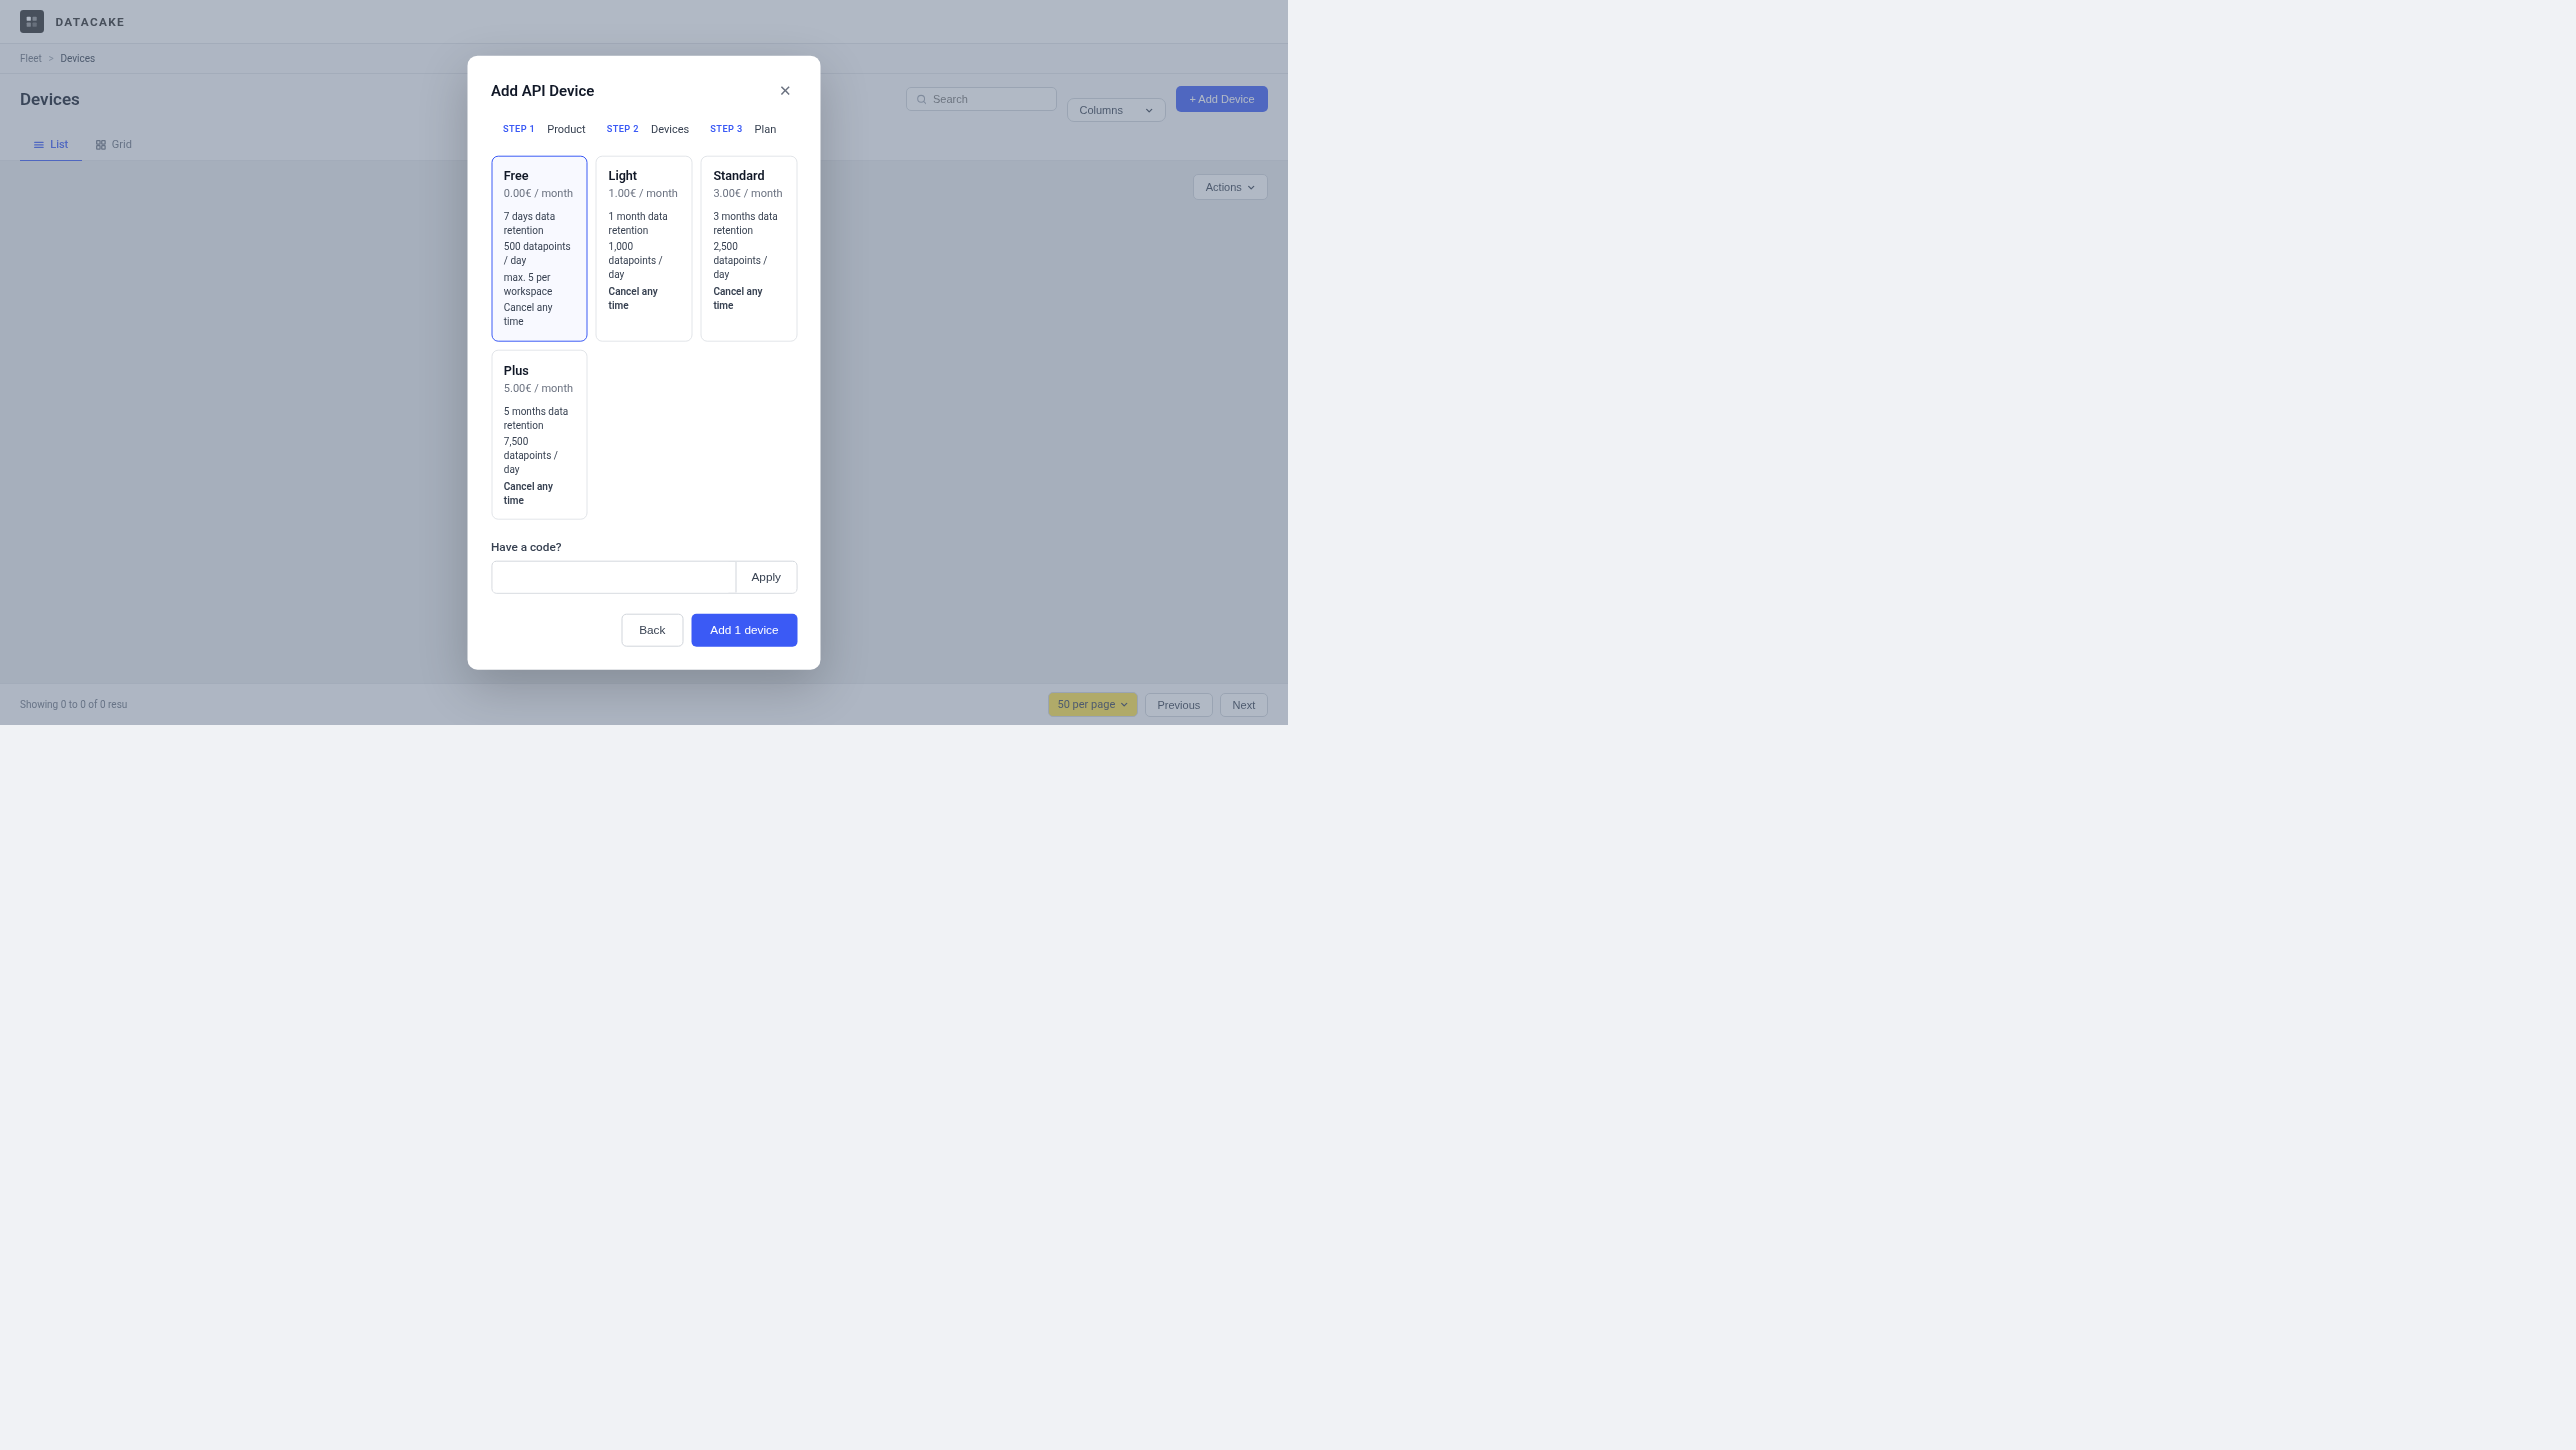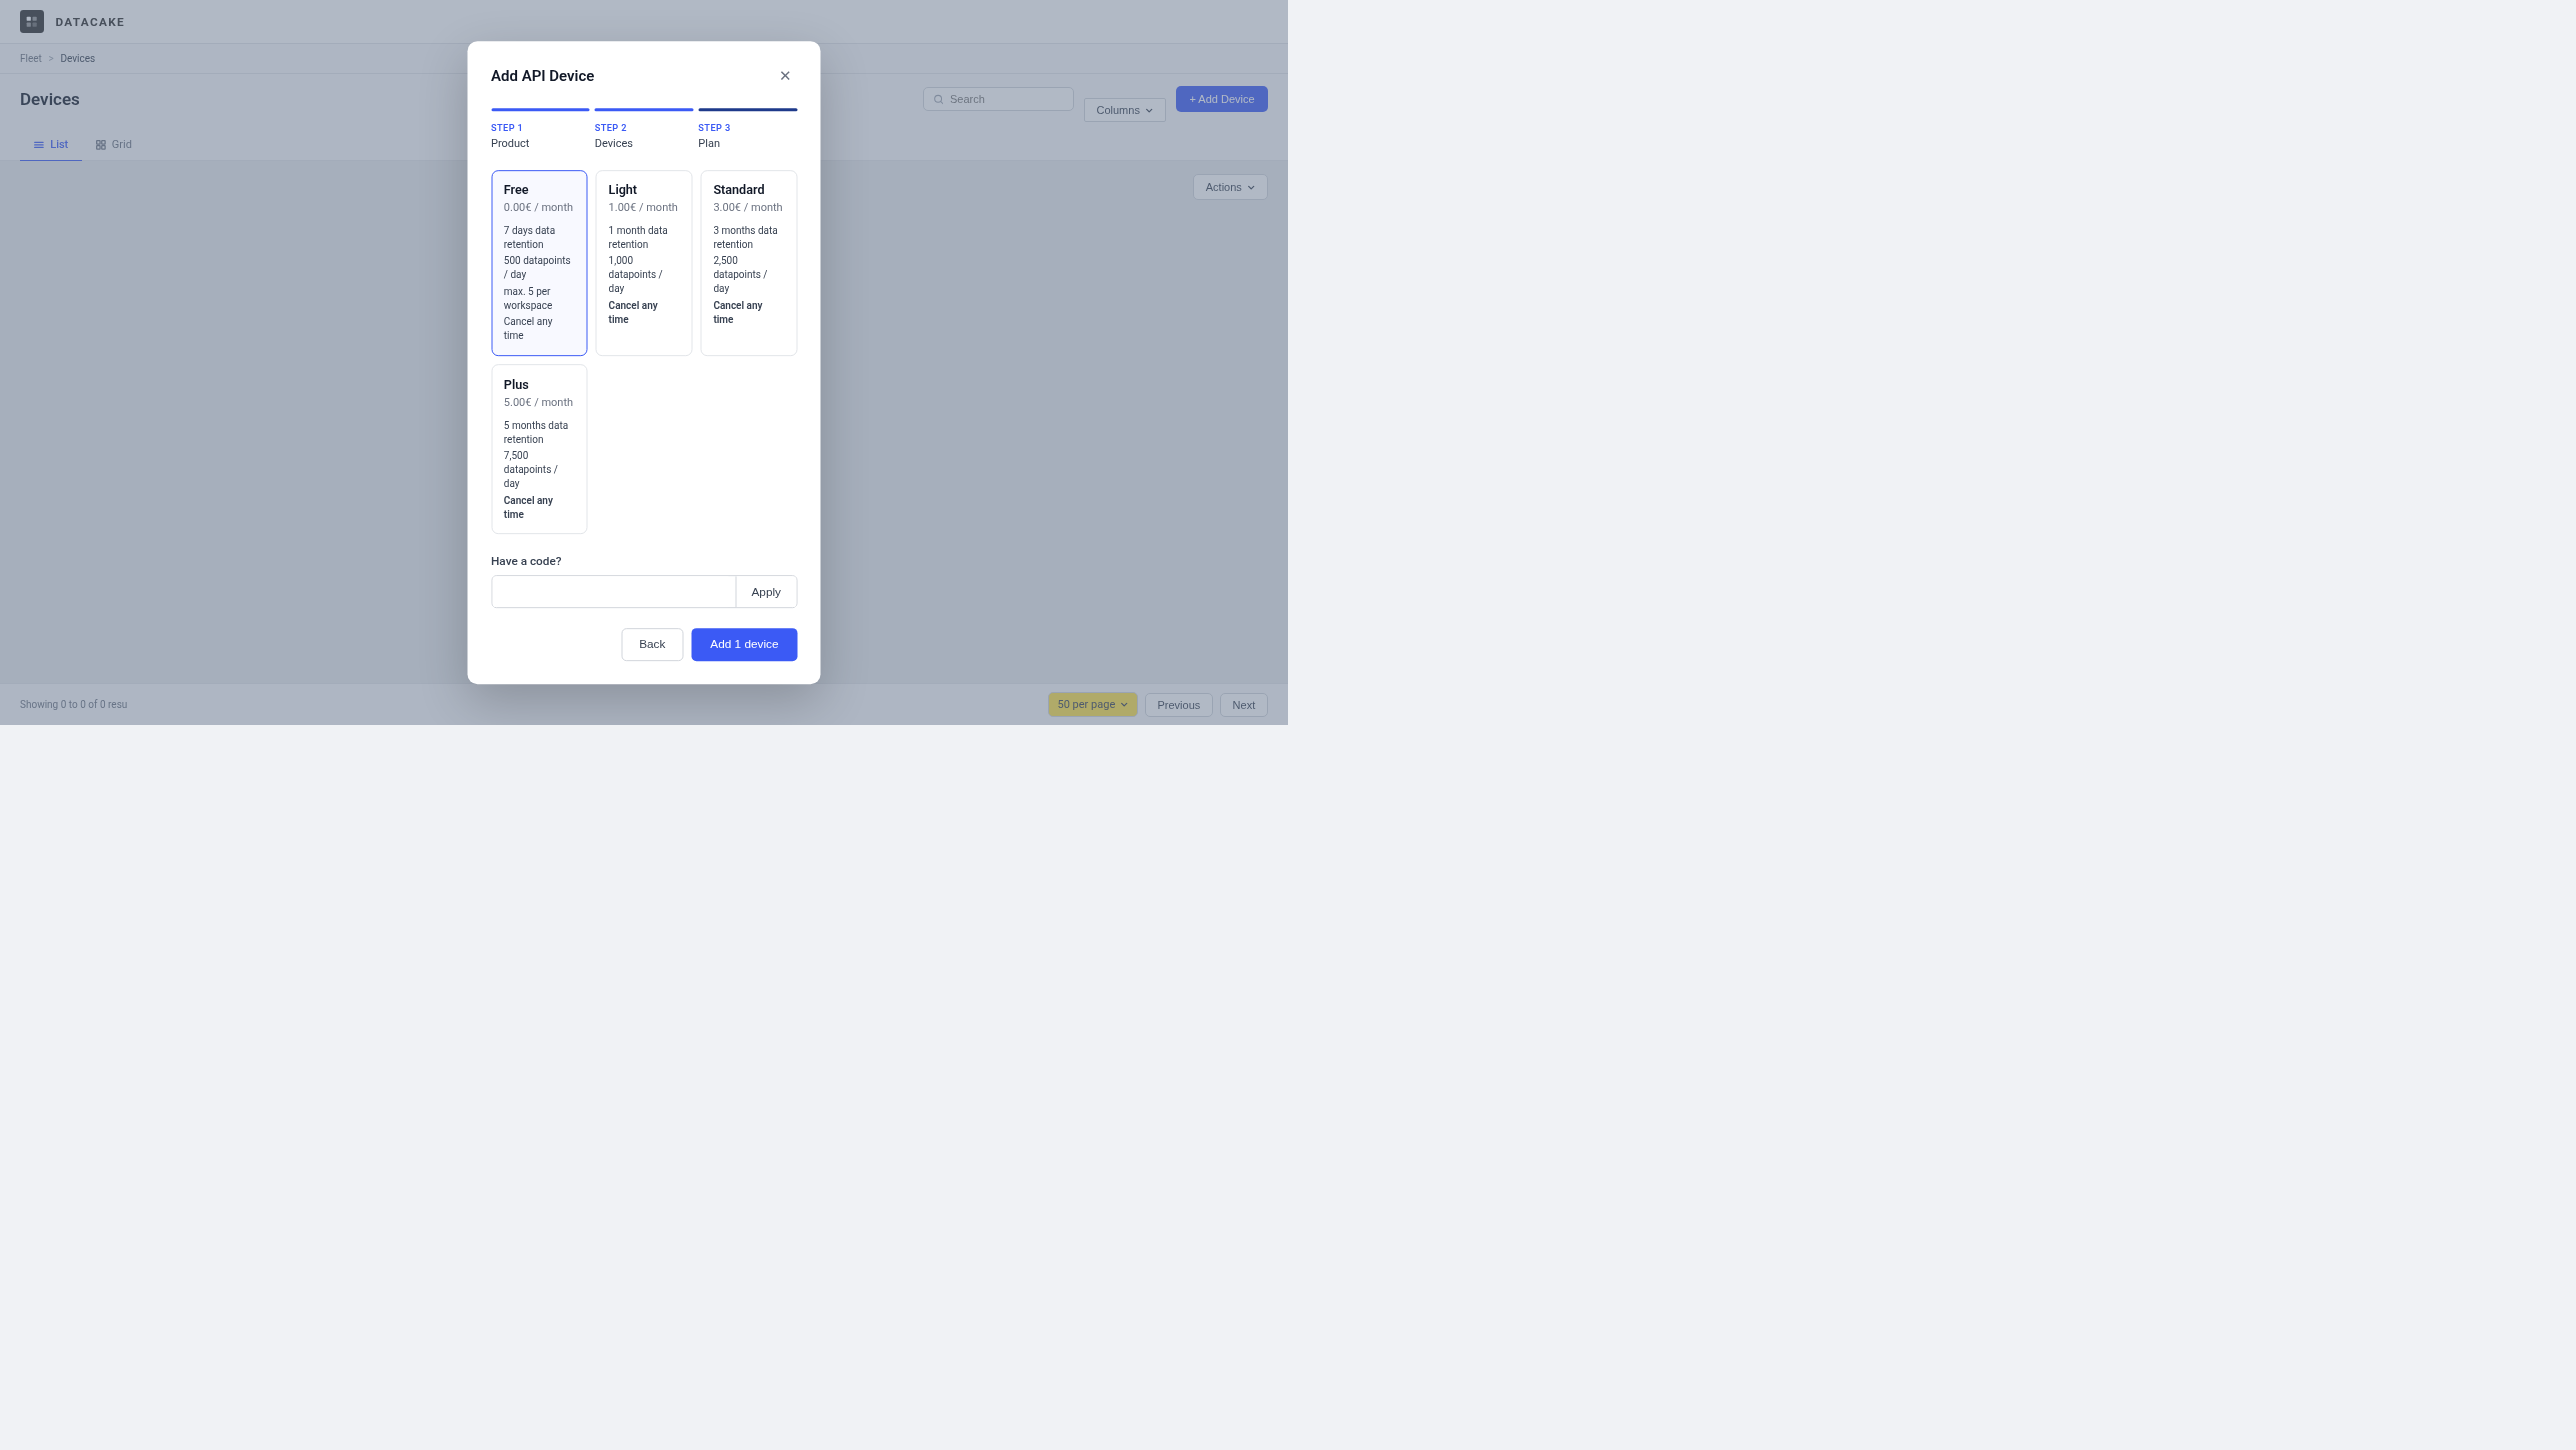--- a/index.html
+++ b/index.html
@@ -117,24 +117,24 @@
       border: none;
       outline: none;
       font-size: 11px;
       color: #6b7280;
       background: transparent;
       width: 100%;
     }
     .columns-btn {
       display: flex;
       align-items: center;
-      gap: 5px;
+      gap: 22px;
       background: #fff;
       border: 0.8px solid #d1d5db;
-      border-radius: 2px;
+      border-radius: 7px;
       padding: 5px 11.8px;
       font-size: 11px;
       color: #374151;
       cursor: pointer;
       margin-top: 22px;
     }
     .add-device-btn {
       display: flex;
       align-items: center;
       gap: 5px;
@@ -292,22 +292,21 @@
 
     
     .steps-container {
       display: flex;
       gap: 0;
       margin-bottom: 20px;
     }
     .step {
       flex: 1;
       display: flex;
-      flex-direction: column;
-      gap: 4px;
+      gap: 12px;
     }
     .step-bar {
       height: 3.4px;
       border-radius: 1.7px;
       margin-bottom: 6.7px;
     }
     .step-bar.completed { background: #3b5af5; }
     .step-bar.active { background: #1e3a8a; }
     .step-label {
       font-size: 9.2px;

